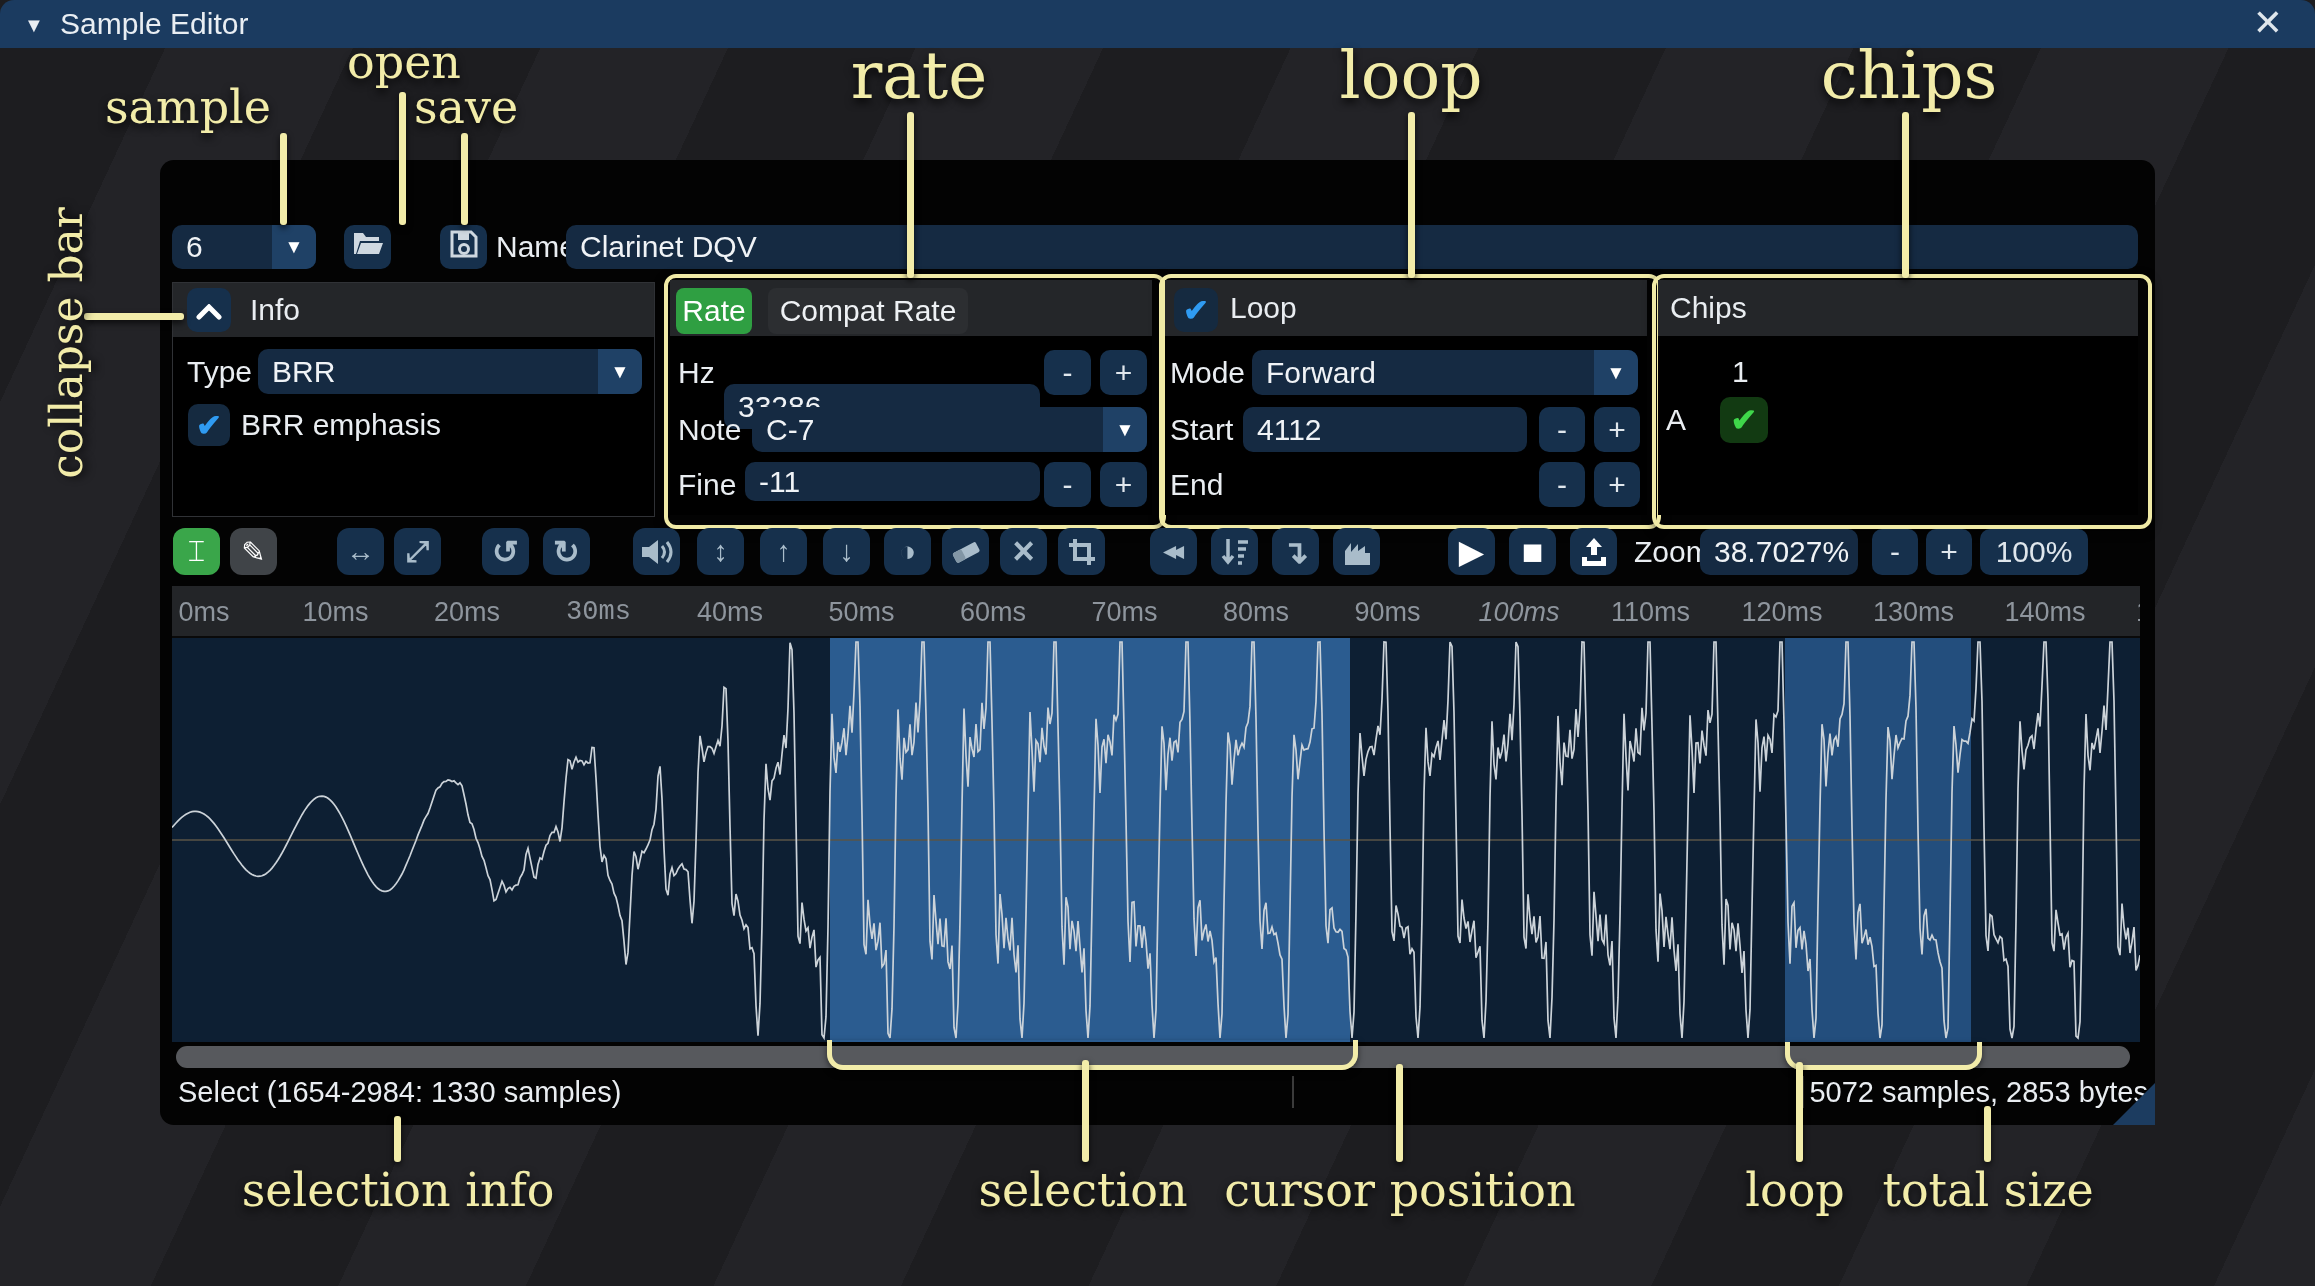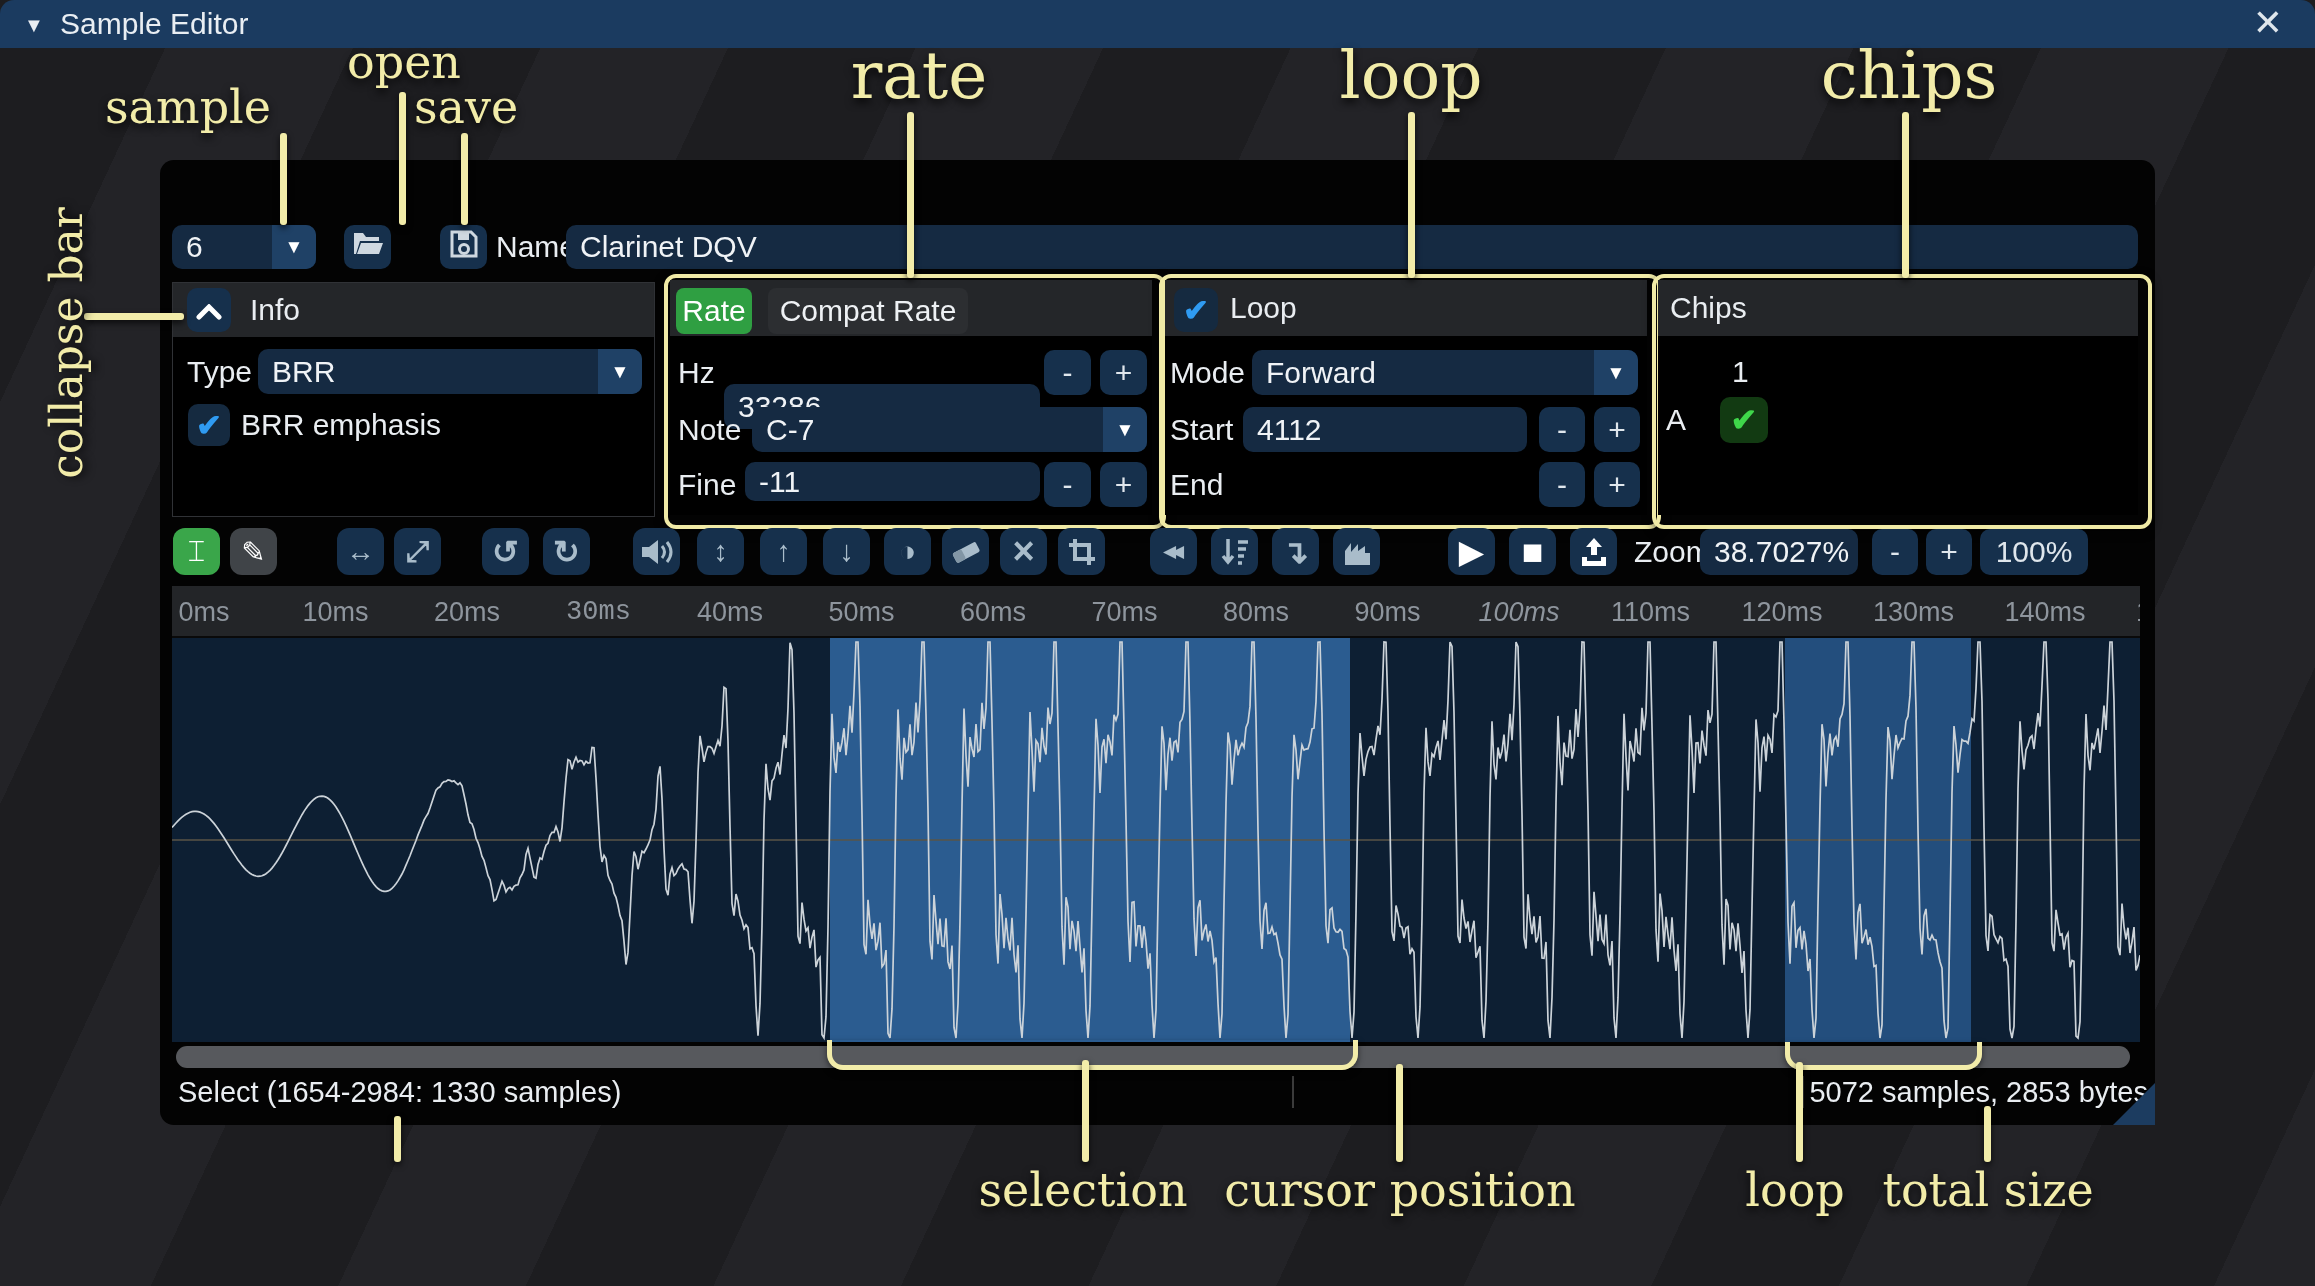--- a/index.html
+++ b/index.html
@@ -307,17 +307,18 @@
   <div class="stem" style="left:1796px;top:1062px;height:100px;"></div>
   <div class="stem" style="left:1984px;top:1106px;height:56px;"></div>
 
   <span class="abs ann small center" style="left:188px;top:107px;">sample</span>
   <span class="abs ann small center" style="left:404px;top:62px;">open</span>
   <span class="abs ann small center" style="left:466px;top:107px;">save</span>
   <span class="abs ann big center" style="left:919px;top:75px;">rate</span>
   <span class="abs ann big center" style="left:1411px;top:75px;">loop</span>
   <span class="abs ann big center" style="left:1909px;top:75px;">chips</span>
   <span class="abs ann small" style="left:66px;top:343px;transform:translate(-50%,-50%) rotate(-90deg);font-size:44px;">collapse bar</span>
+  <span class="abs ann small center" style="left:398px;top:1190px;">selection info</span>
   <span class="abs ann small center" style="left:1083px;top:1190px;text-align:center;">selection</span>
   <span class="abs ann small center" style="left:1400px;top:1190px;">cursor position</span>
   <span class="abs ann small center" style="left:1795px;top:1190px;">loop</span>
   <span class="abs ann small center" style="left:1988px;top:1190px;">total size</span>
 </div>
 
 </body></html>

